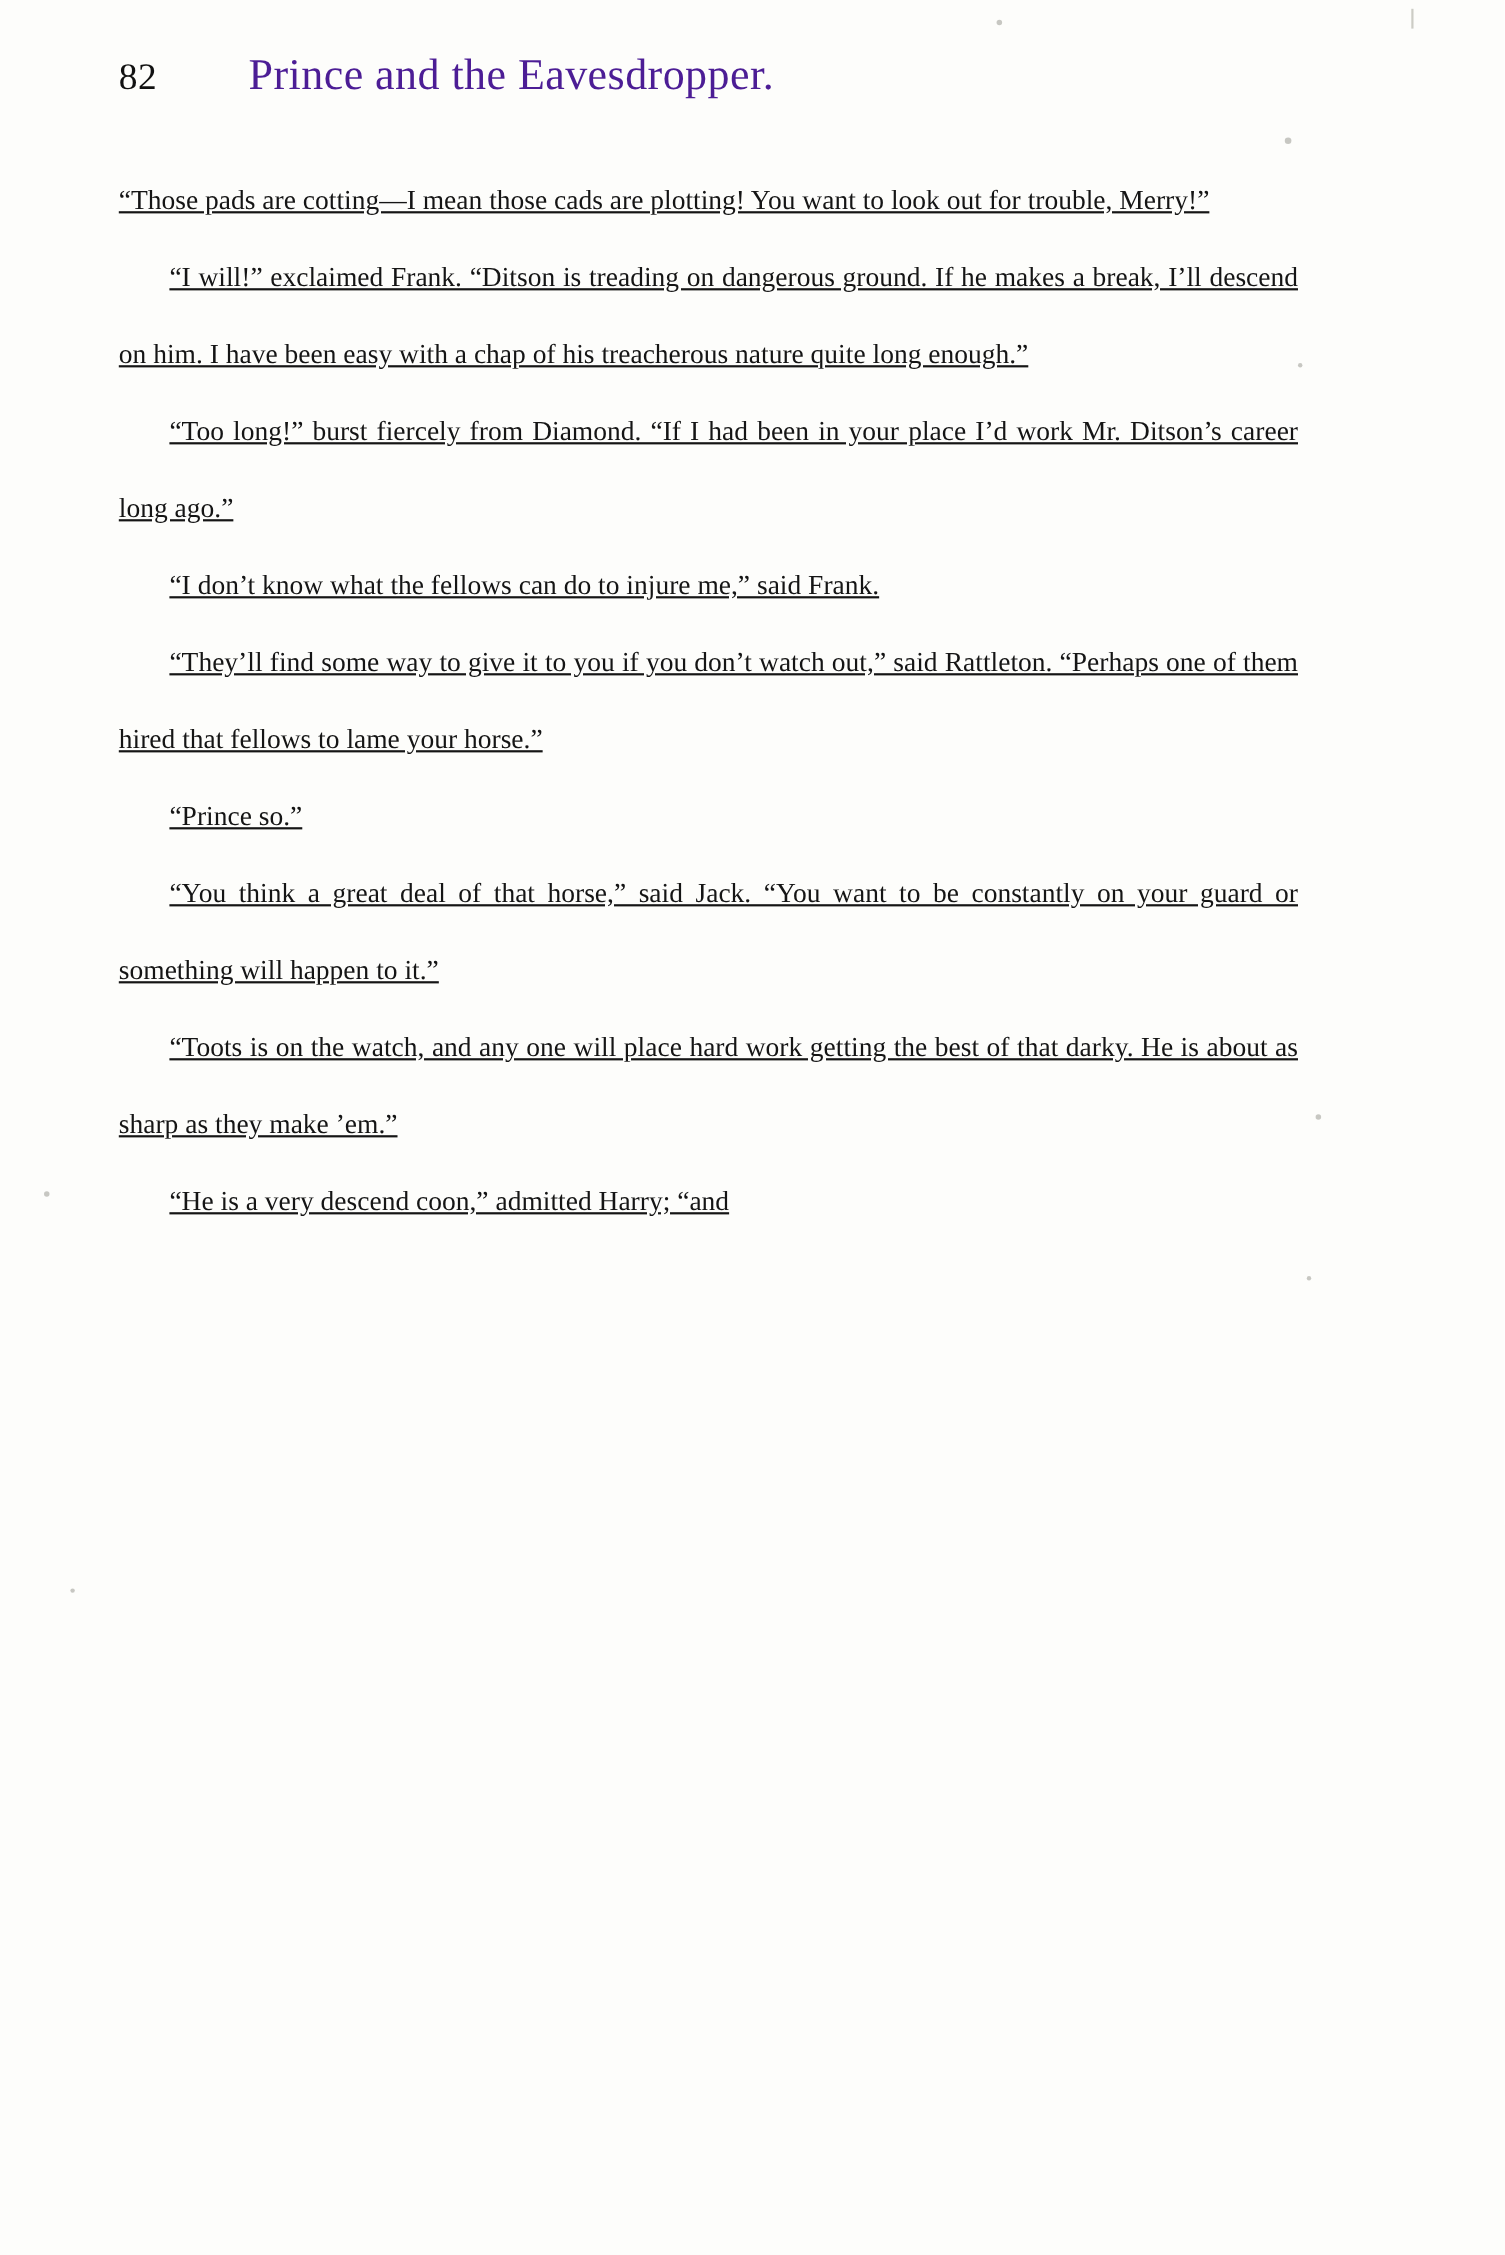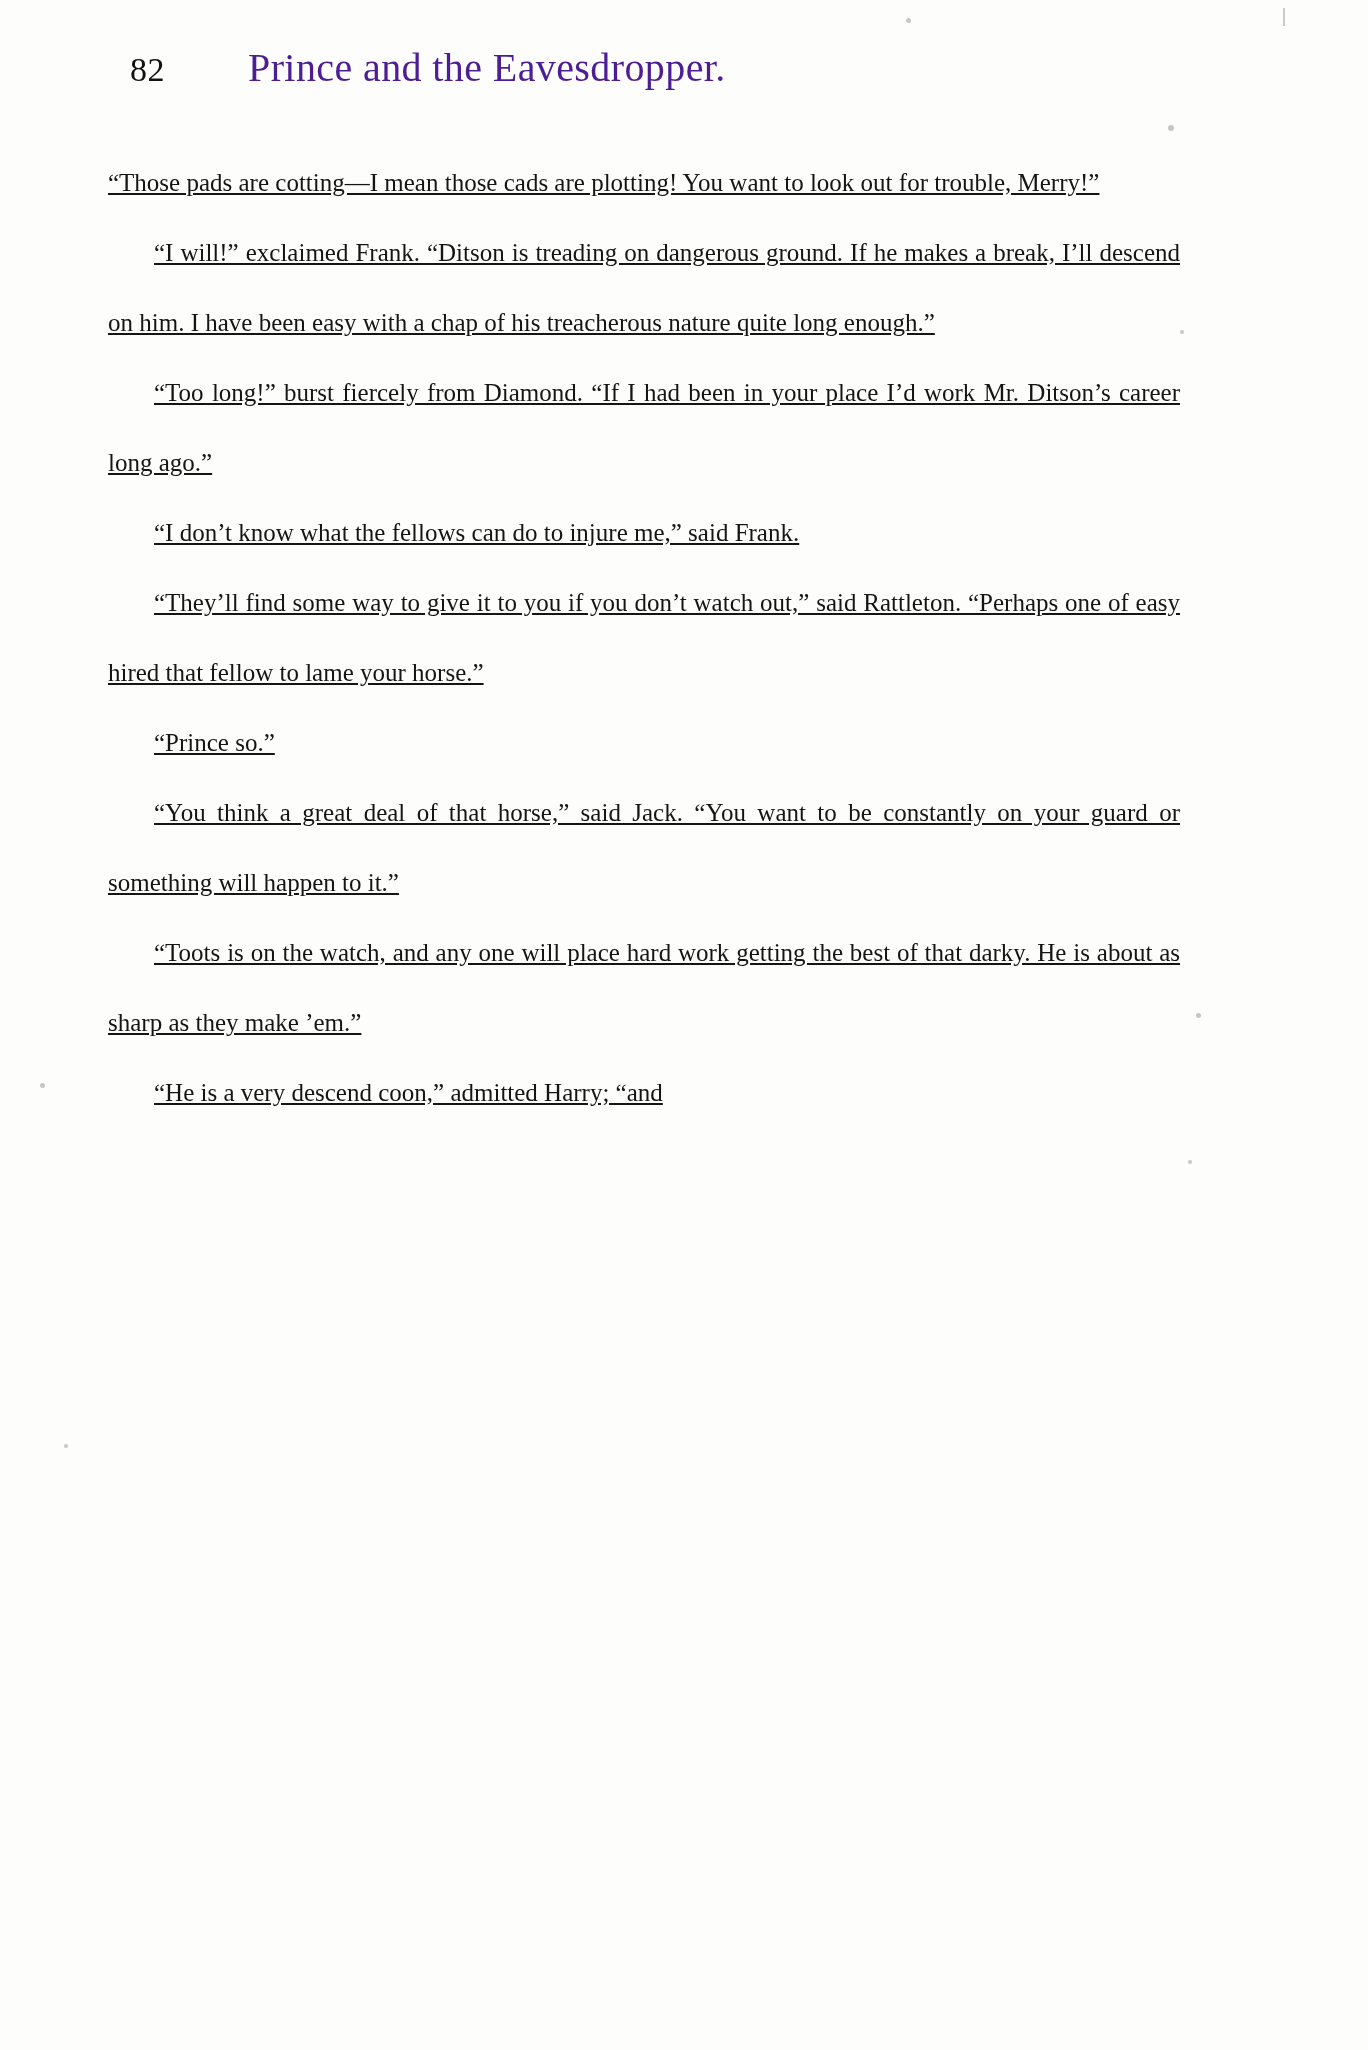--- a/index.html
+++ b/index.html
@@ -33,21 +33,20 @@
     display: flex;
     align-items: baseline;
     height: 70px;
   }
   .folio {
     font-size: 34px;
     letter-spacing: 0.5px;
     width: 118px;
     flex: 0 0 118px;
     color: #111;
-    margin-left: 22px;
   }
   .running-head {
     font-size: 40px;
     letter-spacing: 0.4px;
     color: #4c1d95;
     white-space: nowrap;
   }
   .body-text {
     margin-top: 34px;
     font-size: 25px;
@@ -98,21 +97,21 @@
     <div class="header-row">
       <div class="folio">82</div>
       <div class="running-head">Prince and the Eavesdropper.</div>
     </div>
 
     <div class="body-text">
       <p class="no-indent">“Those pads are cotting—I mean those cads are plotting! You want to look out for trouble, Merry!”</p>
       <p>“I will!” exclaimed Frank. “Ditson is treading on dangerous ground. If he makes a break, I’ll descend on him. I have been easy with a chap of his treacherous nature quite long enough.”</p>
       <p>“Too long!” burst fiercely from Diamond. “If I had been in your place I’d work Mr. Ditson’s career long ago.”</p>
       <p>“I don’t know what the fellows can do to injure me,” said Frank.</p>
-      <p>“They’ll find some way to give it to you if you don’t watch out,” said Rattleton. “Perhaps one of easy hired that fellow to lame your horse.”</p>
+      <p>“They’ll find some way to give it to you if you don’t watch out,” said Rattleton. “Perhaps one of them hired that fellows to lame your horse.”</p>
       <p>“Prince so.”</p>
       <p>“You think a great deal of that horse,” said Jack. “You want to be constantly on your guard or something will happen to it.”</p>
       <p>“Toots is on the watch, and any one will place hard work getting the best of that darky. He is about as sharp as they make ’em.”</p>
       <p>“He is a very descend coon,” admitted Harry; “and</p>
     </div>
 
   </div>
 </div>
 
 </body></html>

